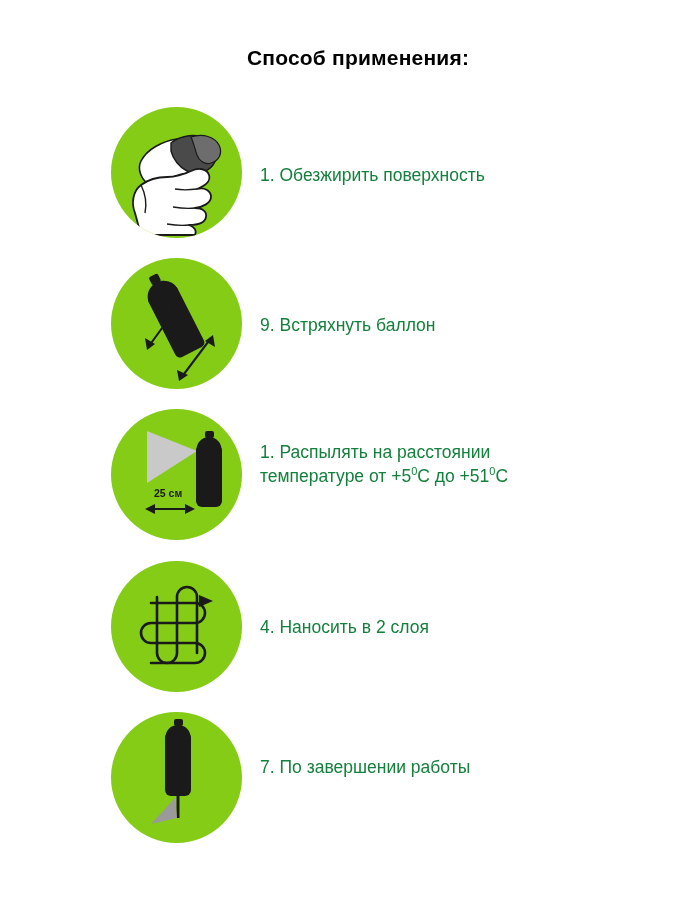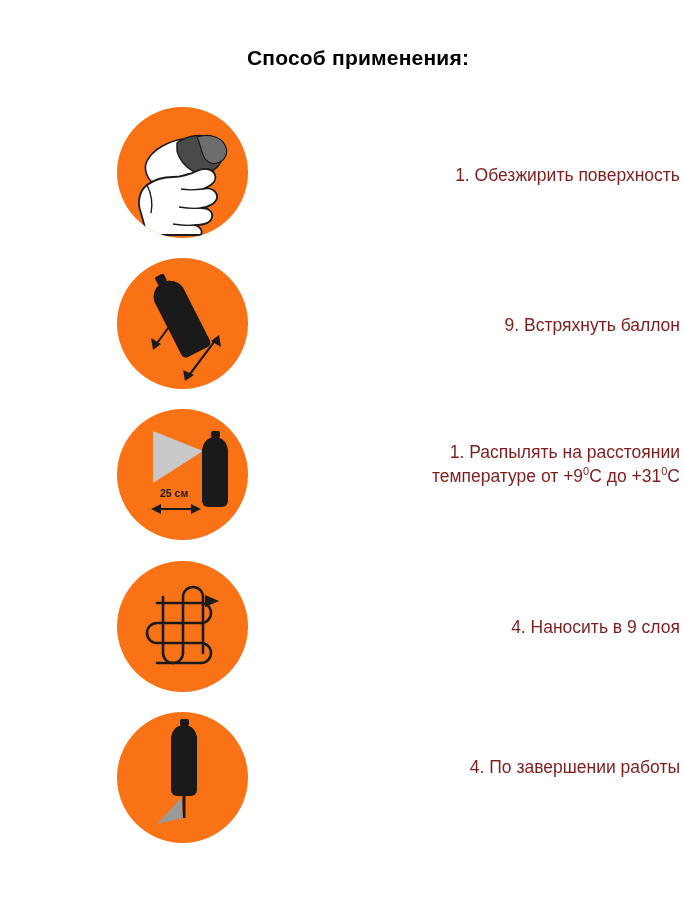--- a/index.html
+++ b/index.html
@@ -37,39 +37,39 @@
     width: 684px;
   }
   .step {
     position: relative;
     height: 152px;
     display: flex;
     align-items: center;
   }
   .badge {
     position: absolute;
-    left: 117px;
+    left: 111px;
     top: 0;
     width: 131px;
     height: 131px;
     border-radius: 50%;
-    background: #f97316;
+    background: #84cc16;
     overflow: hidden;
   }
   .badge svg {
     display: block;
   }
   .step-text {
     position: absolute;
-    left: 270px;
+    left: 260px;
     width: 410px;
-    text-align: right;
+    text-align: left;
     font-size: 17.5px;
     line-height: 24px;
-    color: #7f1d1d;
+    color: #15803d;
   }
   .step-text .line {
     display: block;
     white-space: nowrap;
   }
   sup.deg {
     font-size: 11px;
     vertical-align: super;
     line-height: 0;
   }
@@ -159,53 +159,53 @@
 
           <text x="43" y="88" font-family="Liberation Sans, sans-serif" font-size="10.5" font-weight="bold" fill="#1a1a1a">25 см</text>
 
           <line x1="38" y1="100" x2="80" y2="100" stroke="#1a1a1a" stroke-width="2"></line>
           <polygon points="34,100 44,95 44,105" fill="#1a1a1a"></polygon>
           <polygon points="84,100 74,95 74,105" fill="#1a1a1a"></polygon>
         </svg>
       </div>
       <div class="step-text">
         <span class="line">1. Распылять на расстоянии</span>
-        <span class="line"><span>температуре от +9</span><sup class="deg">0</sup><span>C до +31</span><sup class="deg">0</sup><span>C</span></span>
+        <span class="line"><span>температуре от +5</span><sup class="deg">0</sup><span>C до +51</span><sup class="deg">0</sup><span>C</span></span>
       </div>
     </div>
 
     <div class="step s4">
       <div class="badge">
         <svg width="131" height="131" viewBox="0 0 131 131">
           <g fill="none" stroke="#1a1a1a" stroke-width="2.6" stroke-linecap="round">
 
             <path d="M40 42 H84 A10 10 0 0 1 84 62 H40 A10 10 0 0 0 40 82 H84 A10 10 0 0 1 84 102 H40"></path>
 
             <path d="M46 36 V92 A10 10 0 0 0 66 92 V36 A10 10 0 0 1 86 36 V92"></path>
           </g>
           <polygon points="88,34 102,40 88,46" fill="#1a1a1a"></polygon>
         </svg>
       </div>
       <div class="step-text">
-        <span class="line">4. Наносить в 9 слоя</span>
+        <span class="line">4. Наносить в 2 слоя</span>
       </div>
     </div>
 
     <div class="step s5">
       <div class="badge">
         <svg width="131" height="131" viewBox="0 0 131 131">
 
           <rect x="54" y="20" width="26" height="64" rx="6" fill="#1a1a1a"></rect>
           <path d="M54 28 C54 18 60 13 67 13 C74 13 80 18 80 28 Z" fill="#1a1a1a"></path>
           <rect x="63" y="7" width="9" height="7" rx="2" fill="#1a1a1a"></rect>
 
           <line x1="67" y1="84" x2="67" y2="106" stroke="#1a1a1a" stroke-width="3"></line>
 
           <path d="M64 86 L40 112 L66 106 Z" fill="#9a9a9a"></path>
         </svg>
       </div>
       <div class="step-text">
-        <span class="line">4. По завершении работы</span>
+        <span class="line">7. По завершении работы</span>
       </div>
     </div>
 
   </div>
 </div>
 
 </body></html>

